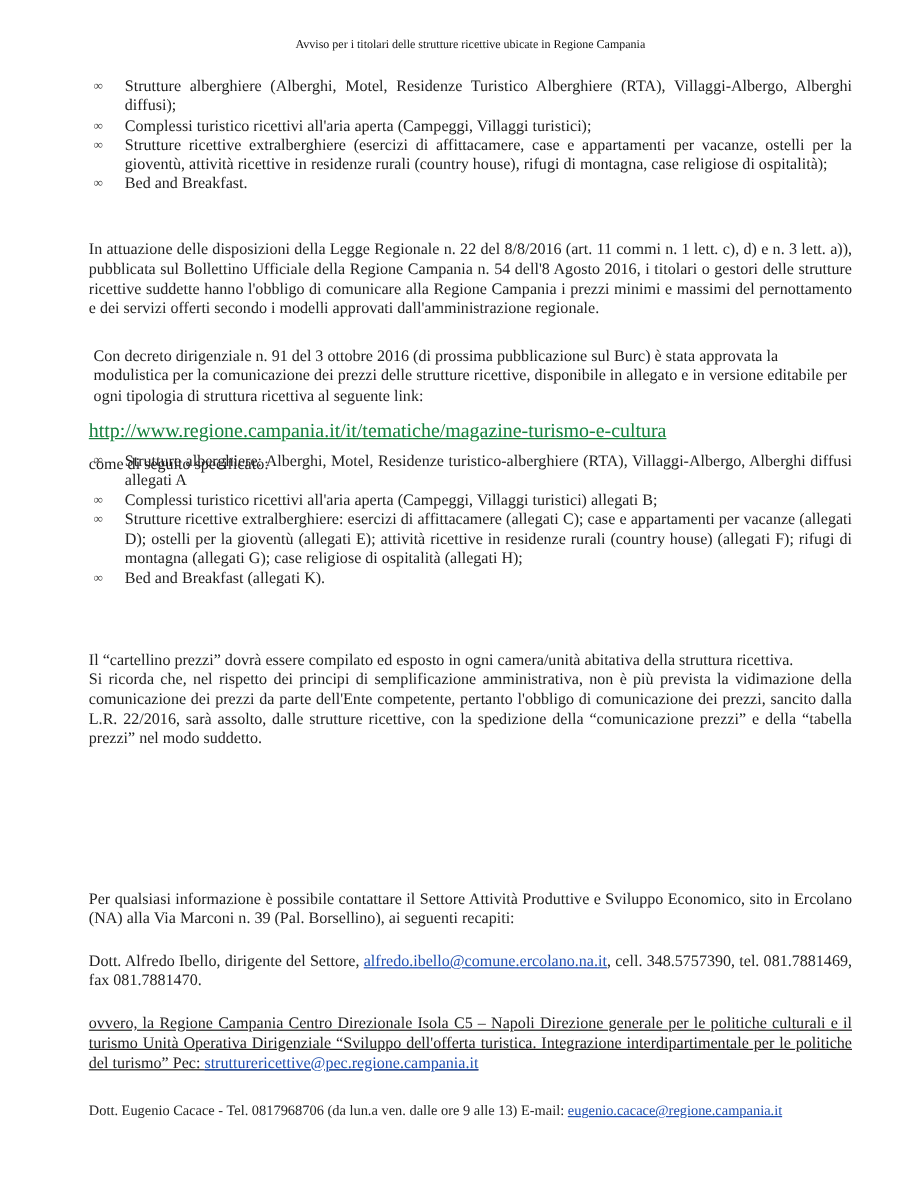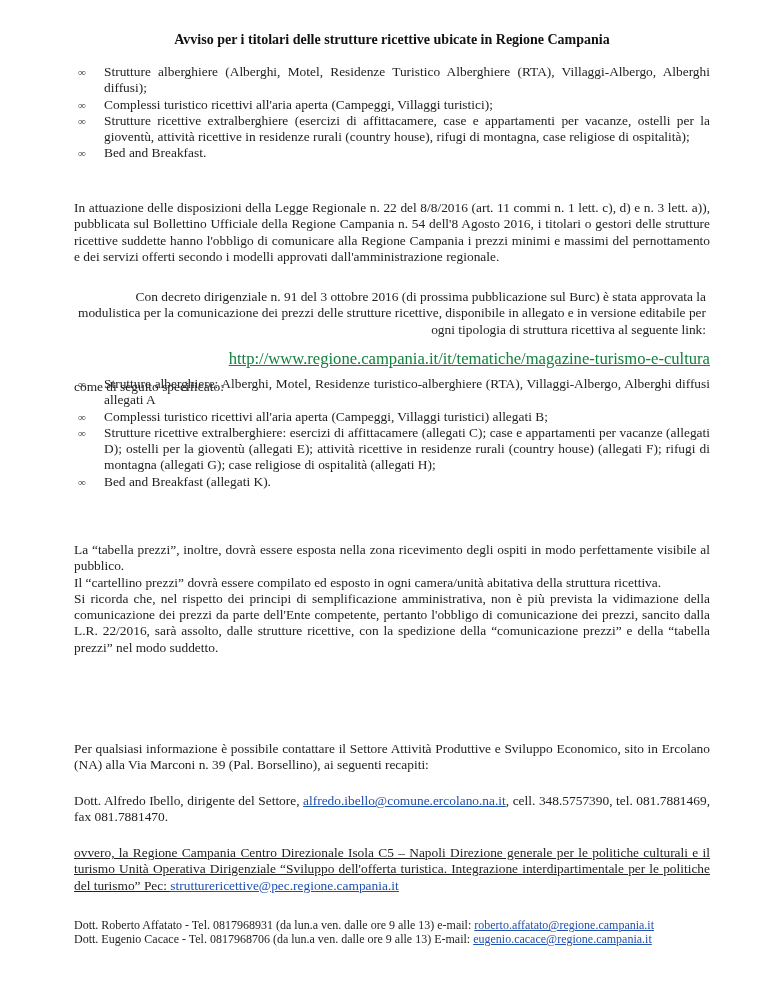--- a/index.html
+++ b/index.html
@@ -1,25 +1,25 @@
 <!DOCTYPE html>
 <html><head>
 <meta charset="utf-8">
 <style>
   html, body { margin:0; padding:0; background:#ffffff; }
   body { width:768px; height:994px; position:relative; overflow:hidden;
          font-family:"Liberation Serif", serif; color:#222; font-size:13.4px; }
   .page { position:absolute; left:74px; top:0; width:636px; }
   .title { position:absolute; top:32px; left:0; width:636px; text-align:center;
-           font-weight:bold; font-size:14px; color:#111; }
+           font-weight:normal; font-size:10px; color:#111; }
   .p { text-align:justify; line-height:16.3px; margin:0; }
   ul.b { list-style:none; margin:0; padding:0; }
   ul.b li { position:relative; padding-left:30px; text-align:justify; line-height:16.3px; }
   ul.b li .bul { position:absolute; left:4px; top:0; font-size:11px; color:#444; }
-  .center { text-align:right; line-height:16.3px; }
+  .center { text-align:left; line-height:16.3px; }
   .link-main { color:#15803d; text-decoration:underline; font-size:16.6px; }
   .link { color:#1f4fb0; text-decoration:underline; }
   .small { font-size:12px; line-height:14px; text-align:justify; }
   .blk { position:absolute; left:0; width:636px;margin-top:20px; }
 </style>
 </head>
 <body>
 
 <div class="page">
   <div class="title">Avviso per i titolari delle strutture ricettive ubicate in Regione Campania</div>
@@ -41,28 +41,26 @@
 
   <div class="p blk" style="top:359px;">come di seguito specificato:</div>
   <ul class="b blk" style="top:376px;">
     <li><span class="bul">∞</span><span>Strutture alberghiere: Alberghi, Motel, Residenze turistico-alberghiere (RTA), Villaggi-Albergo, Alberghi diffusi allegati A</span></li>
     <li><span class="bul">∞</span><span>Complessi turistico ricettivi all'aria aperta (Campeggi, Villaggi turistici) allegati B;</span></li>
     <li><span class="bul">∞</span><span>Strutture ricettive extralberghiere: esercizi di affittacamere (allegati C); case e appartamenti per vacanze (allegati D); ostelli per la gioventù (allegati E); attività ricettive in residenze rurali (country house) (allegati F); rifugi di montagna (allegati G); case religiose di ospitalità (allegati H);</span></li>
     <li><span class="bul">∞</span><span>Bed and Breakfast (allegati K).</span></li>
   </ul>
 
   <div class="blk" style="top:522px;">
-    <p class="p">La “tabella prezzi”, inoltre, dovrà essere esposta nella zona ricevimento degli ospiti in modo perfettamente visibile al pubblico.</p>
     <p class="p">Il “cartellino prezzi” dovrà essere compilato ed esposto in ogni camera/unità abitativa della struttura ricettiva.</p>
     <p class="p">Si ricorda che, nel rispetto dei principi di semplificazione amministrativa, non è più prevista la vidimazione della comunicazione dei prezzi da parte dell'Ente competente, pertanto l'obbligo di comunicazione dei prezzi, sancito dalla L.R. 22/2016, sarà assolto, dalle strutture ricettive, con la spedizione della “comunicazione prezzi” e della “tabella prezzi” nel modo suddetto.</p>
   </div>
 
   <p class="p blk" style="top:721px;">Per qualsiasi informazione è possibile contattare il Settore Attività Produttive e Sviluppo Economico, sito in Ercolano (NA) alla Via Marconi n. 39 (Pal. Borsellino), ai seguenti recapiti:</p>
 
   <p class="p blk" style="top:773px;"><span>Dott. Alfredo Ibello, dirigente del Settore, </span><a class="link" href="#">alfredo.ibello@comune.ercolano.na.it</a><span>, cell. 348.5757390, tel. 081.7881469, fax 081.7881470.</span></p>
 
   <p class="p blk" style="top:825px;text-decoration:underline;"><span>ovvero, la Regione Campania Centro Direzionale Isola C5 – Napoli Direzione generale per le politiche culturali e il turismo Unità Operativa Dirigenziale “Sviluppo dell'offerta turistica. Integrazione interdipartimentale per le politiche del turismo” Pec: </span><a class="link" href="#">strutturericettive@pec.regione.campania.it</a></p>
 
   <div class="small blk" style="top:898px;">
-    <div><span>Dott. Roberto Affatato - Tel. 0817968931 (da lun.a ven. dalle ore 9 alle 13) e-mail: </span><a class="link" href="#">roberto.affatato@regione.campania.it</a></div>
     <div><span>Dott. Eugenio Cacace - Tel. 0817968706 (da lun.a ven. dalle ore 9 alle 13) E-mail: </span><a class="link" href="#">eugenio.cacace@regione.campania.it</a></div>
   </div>
 </div>
 
 </body></html>

